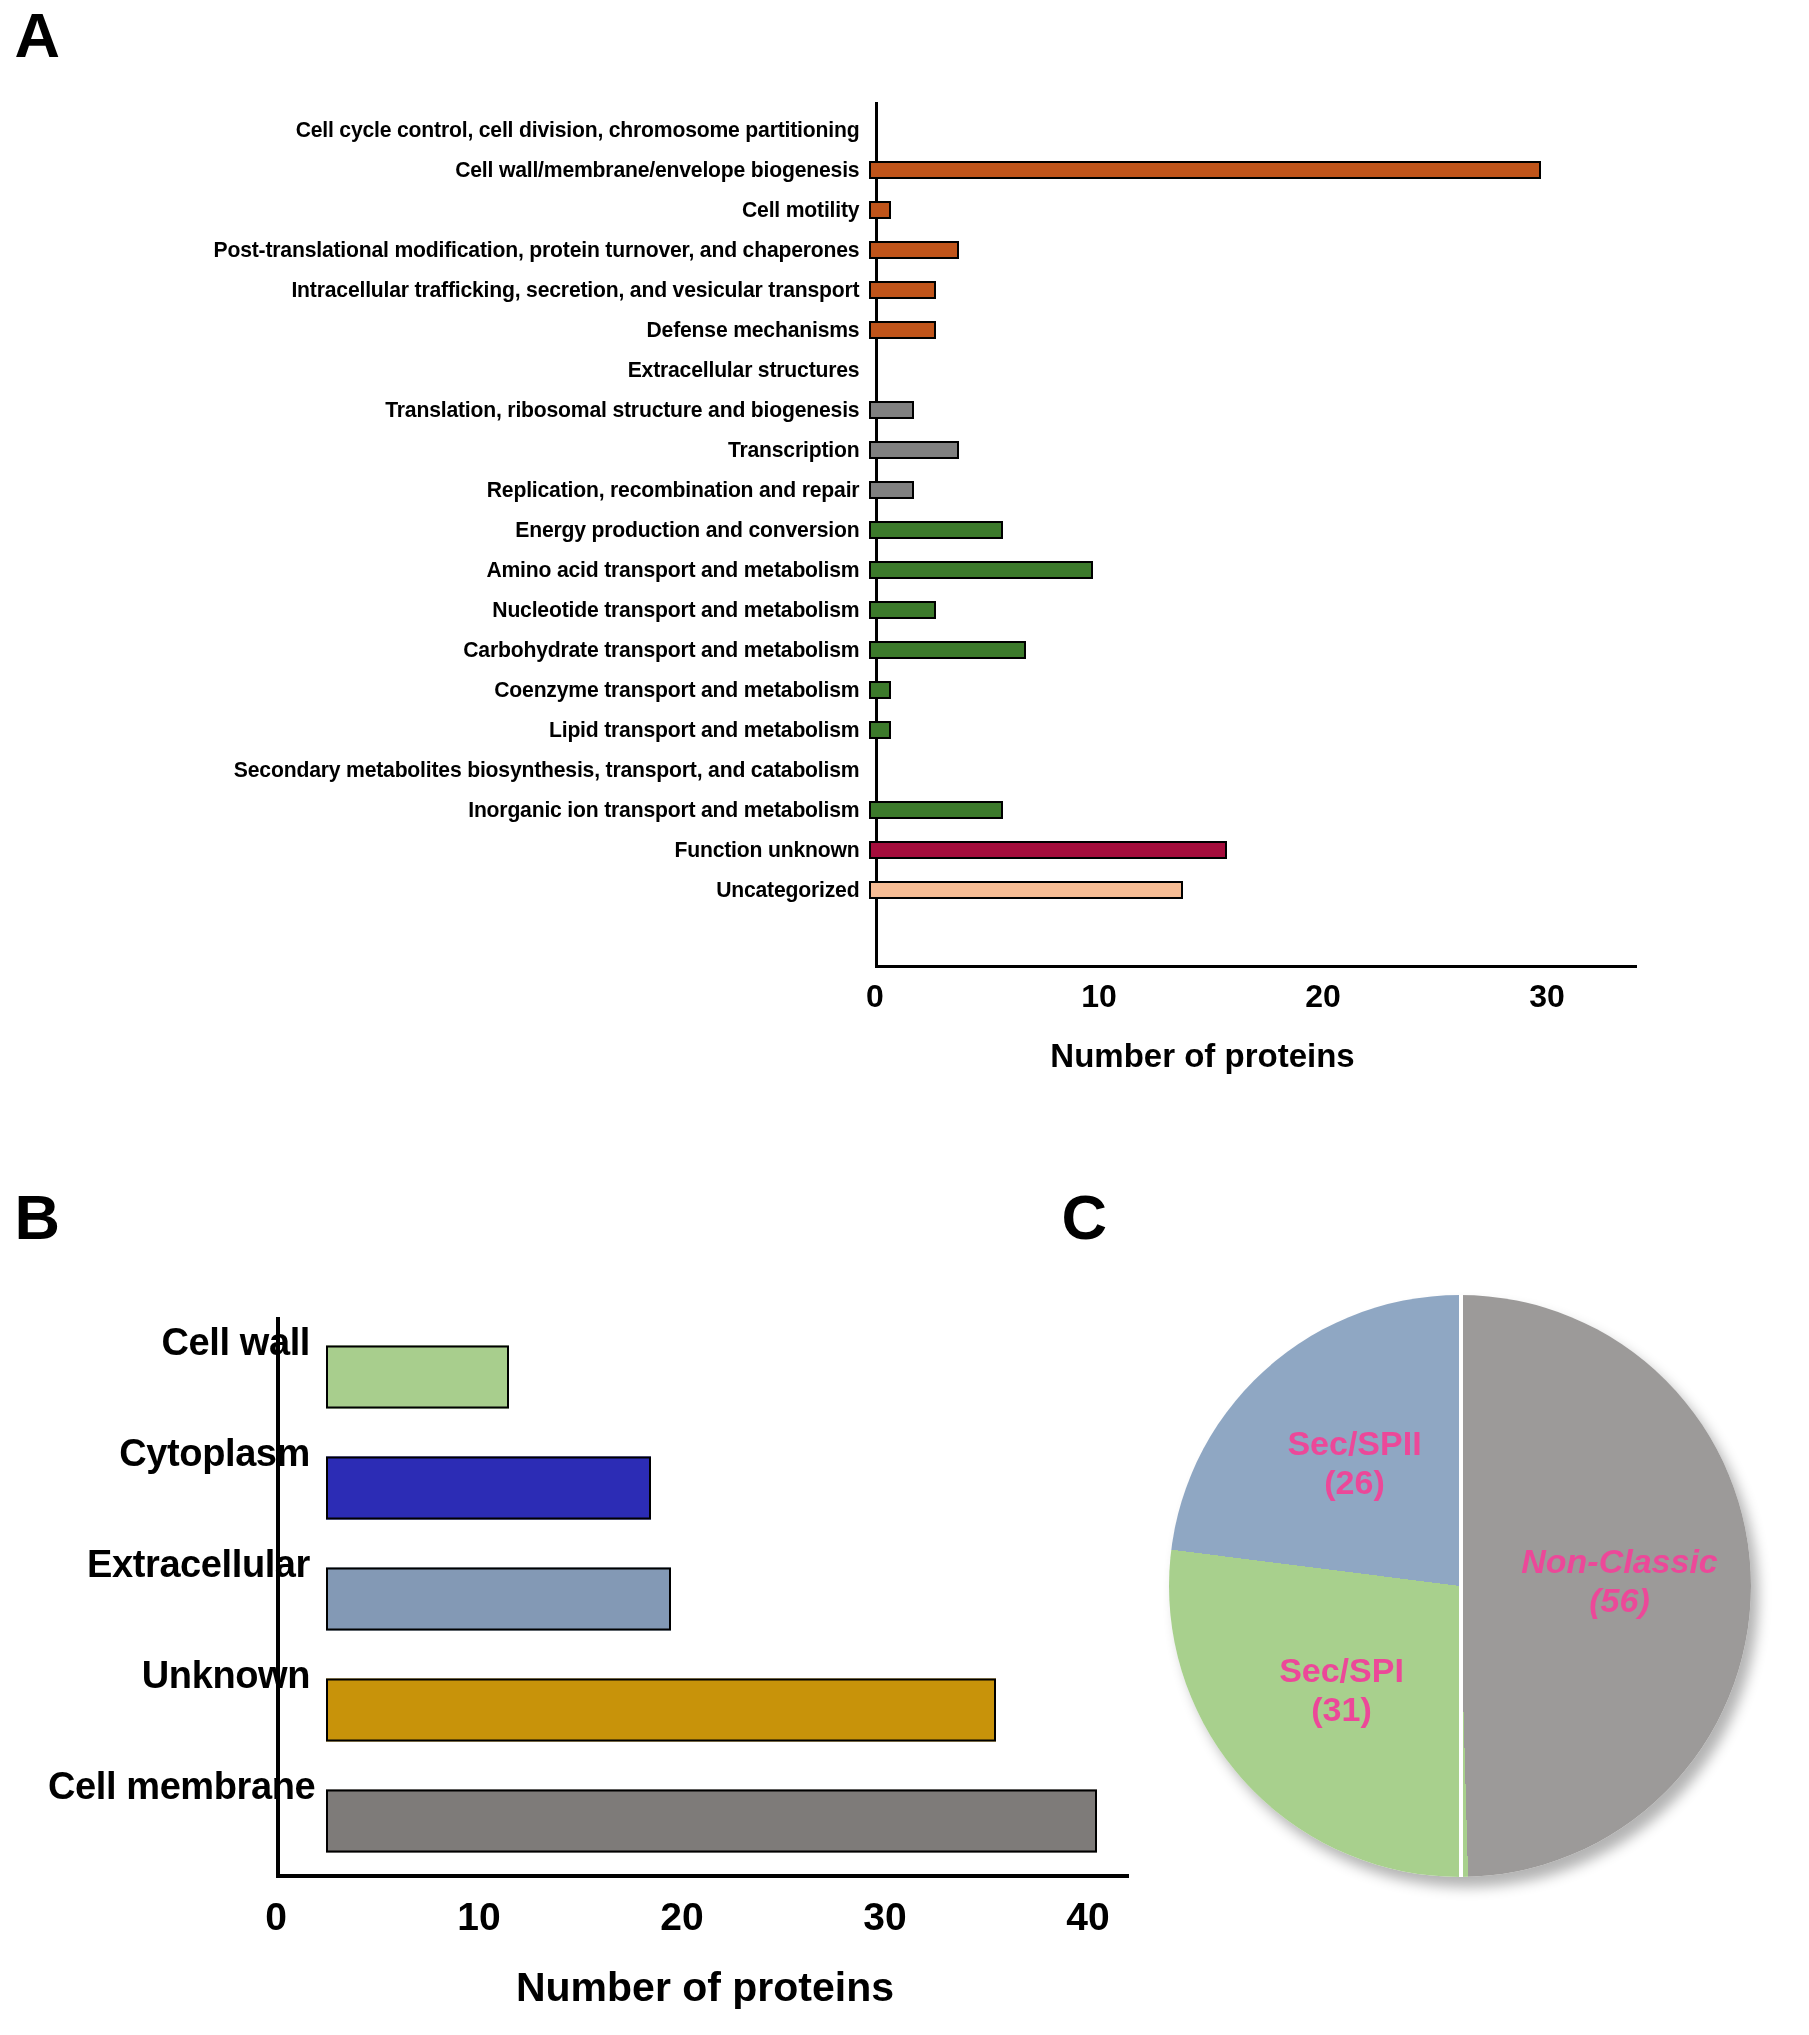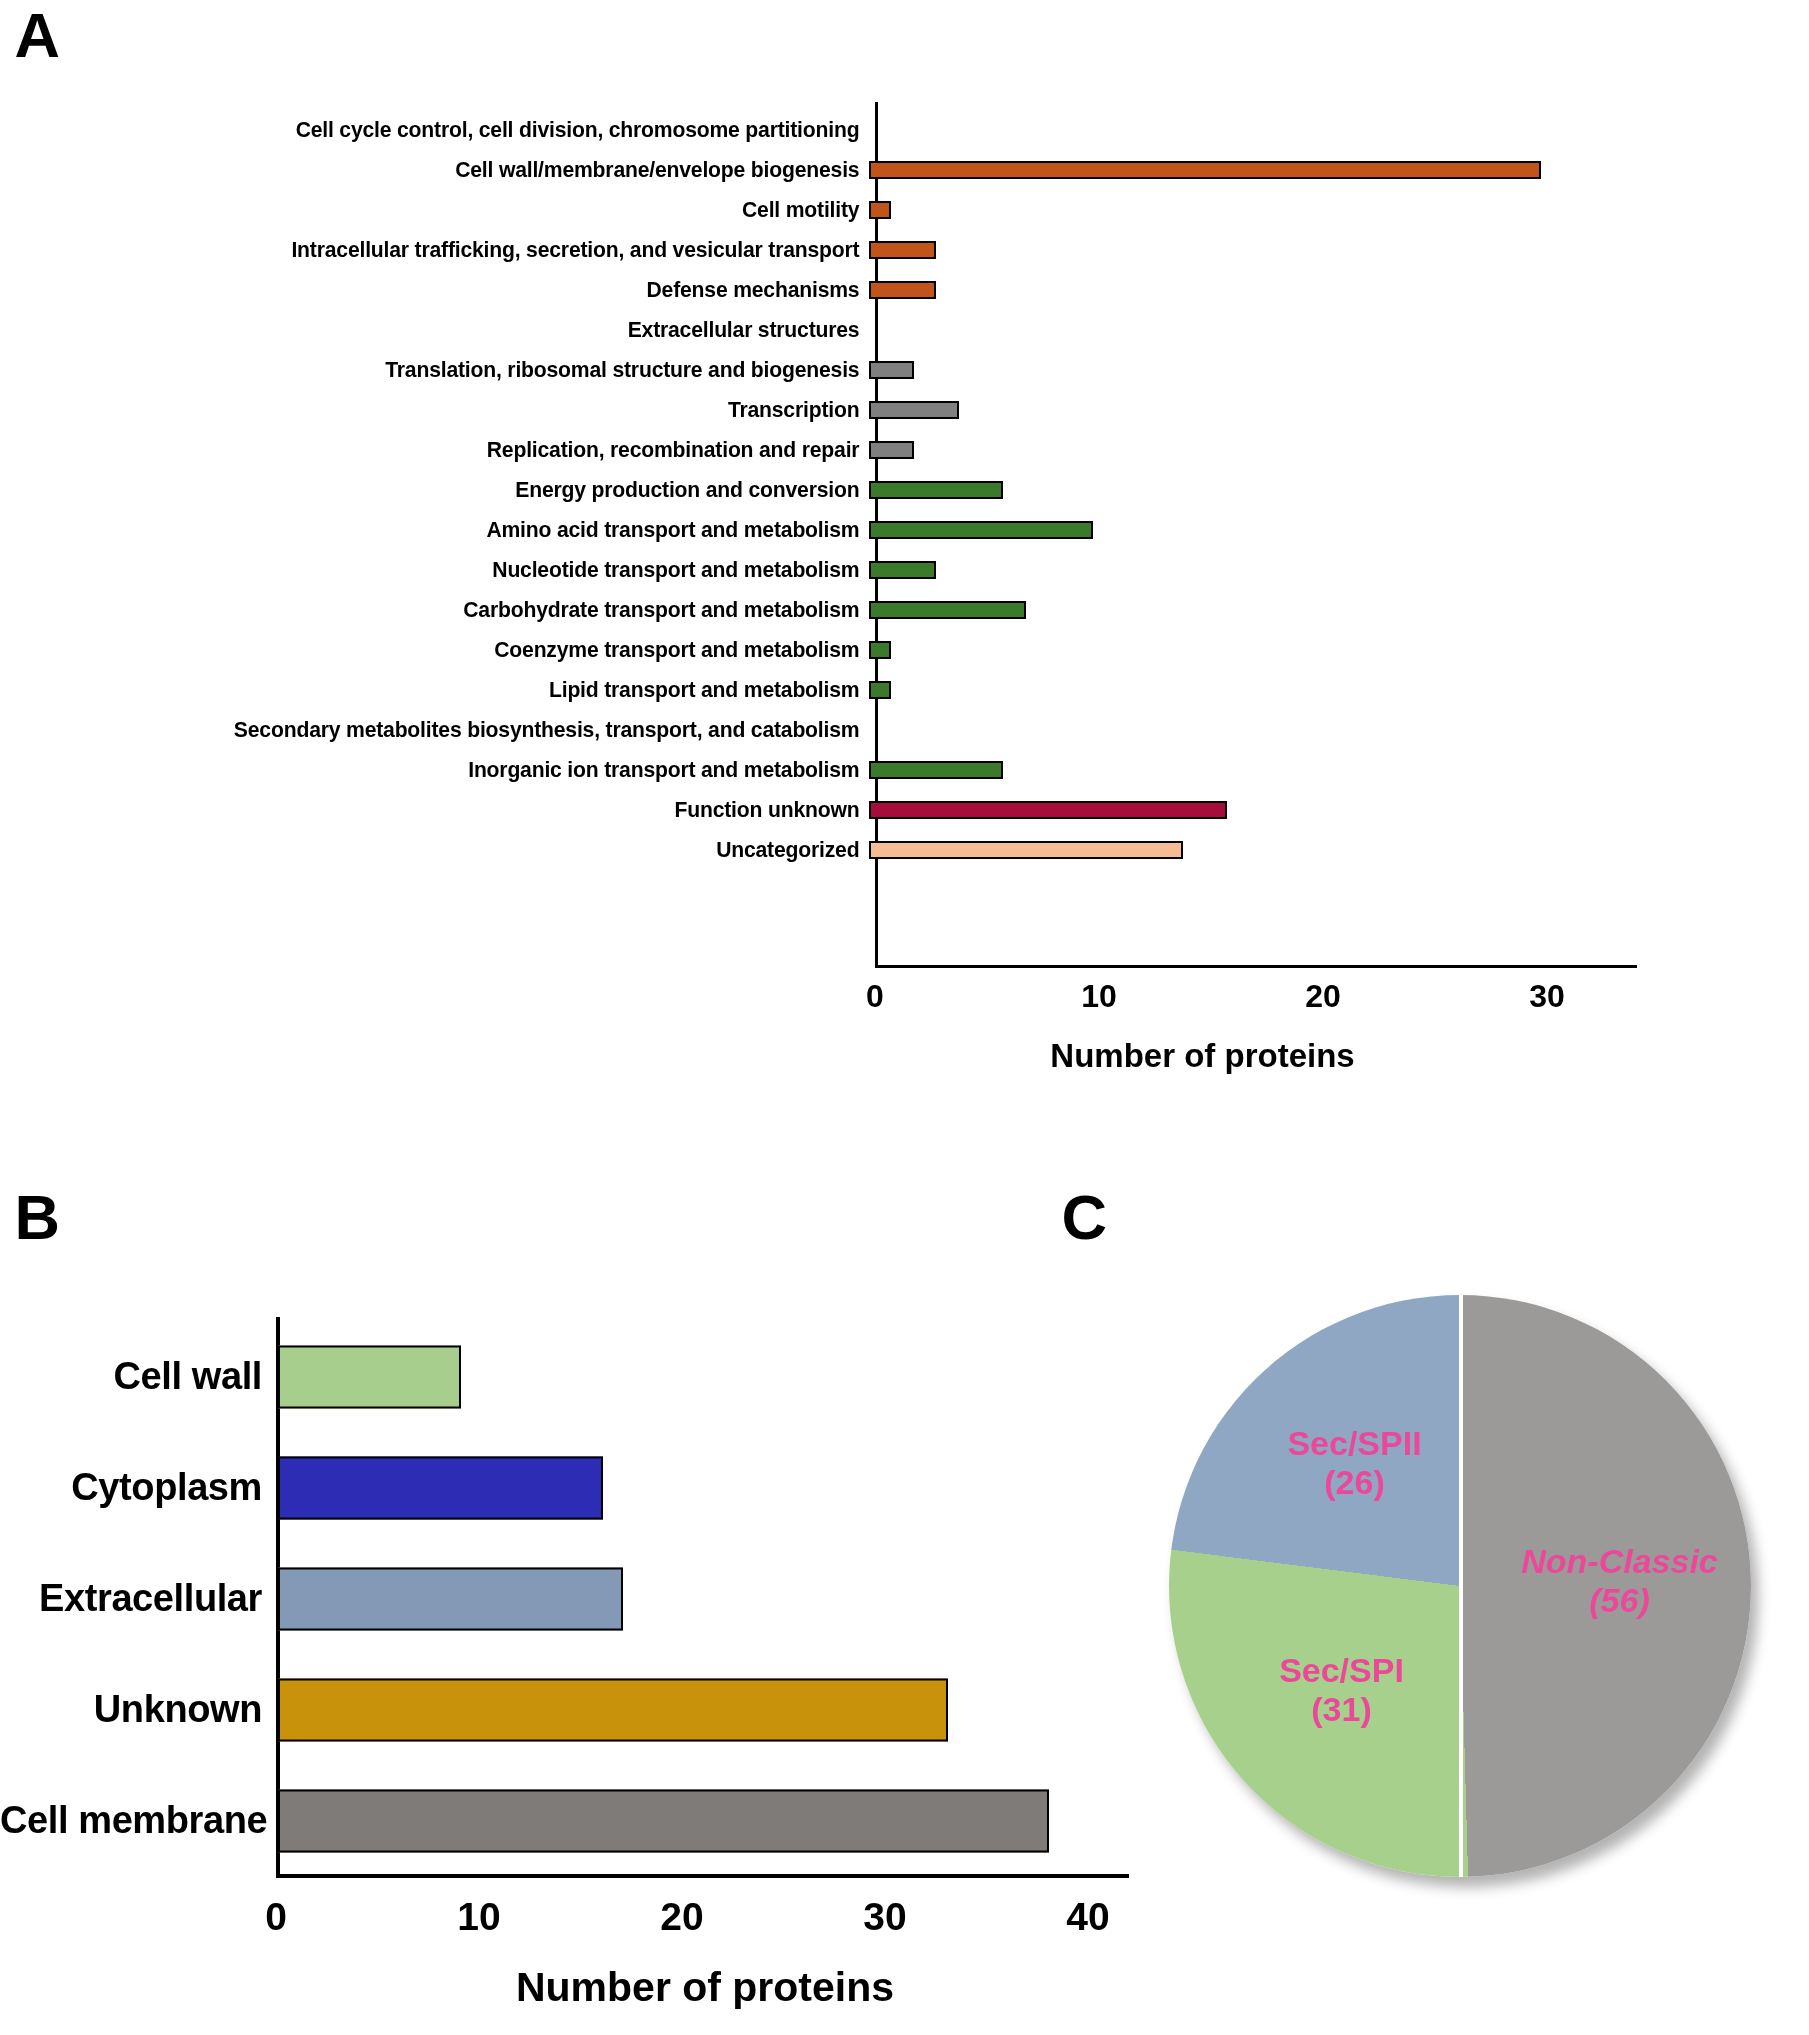--- a/index.html
+++ b/index.html
@@ -29,21 +29,21 @@
   .a-tick{position:absolute;font-size:32px;font-weight:bold;transform:translateX(-50%);
           font-stretch:condensed;}
   #a-xtitle{position:absolute;left:875px;top:1037px;width:655px;text-align:center;
             font-size:33px;font-weight:bold;font-stretch:condensed;}
 
   
   #panel-b{position:absolute;left:0;top:1186px;width:1091px;height:850px;}
   #b-letter{left:14.5px;top:0px;}
 
   #b-plot{position:absolute;left:0px;top:135px;width:1091px;height:553px;}
-  .b-row{position:relative;height:111px;display:flex;align-items:center;}
+  .b-row{position:relative;height:111px;display:flex;padding-left:48px;}
   .b-label{width:278px;text-align:right;padding-right:16px;box-sizing:border-box;
            font-size:38px;font-weight:bold;font-stretch:condensed;white-space:nowrap;
            letter-spacing:-0.4px;}
   .b-barzone{position:relative;flex:1;height:100%;}
   .b-bar{position:absolute;left:0;top:50%;transform:translateY(-50%);
          height:63px;border:2.9px solid #000;box-sizing:border-box;}
 
   #b-axisline{position:absolute;left:276px;top:131px;width:3.6px;height:560px;background:#000;}
   #b-baseline{position:absolute;left:276px;top:688px;width:853px;height:3.6px;background:#000;}
   #b-ticks{position:absolute;left:276px;top:709px;width:873px;height:51px;}
@@ -82,20 +82,26 @@
           <div class="a-bar" style="width: 672px; background: rgb(192, 84, 26);"></div>
         </div>
       </div>
       <div class="a-row">
         <div class="a-label">Cell motility</div>
         <div class="a-barzone">
           <div class="a-bar" style="width: 22.4px; background: rgb(192, 84, 26);"></div>
         </div>
       </div>
       <div class="a-row">
+        <div class="a-label">Post-translational modification, protein turnover, and chaperones</div>
+        <div class="a-barzone">
+          <div class="a-bar" style="width: 90px; background: rgb(192, 84, 26);"></div>
+        </div>
+      </div>
+      <div class="a-row">
         <div class="a-label">Intracellular trafficking, secretion, and vesicular transport</div>
         <div class="a-barzone">
           <div class="a-bar" style="width: 67px; background: rgb(192, 84, 26);"></div>
         </div>
       </div>
       <div class="a-row">
         <div class="a-label">Defense mechanisms</div>
         <div class="a-barzone">
           <div class="a-bar" style="width: 67px; background: rgb(192, 84, 26);"></div>
         </div>

